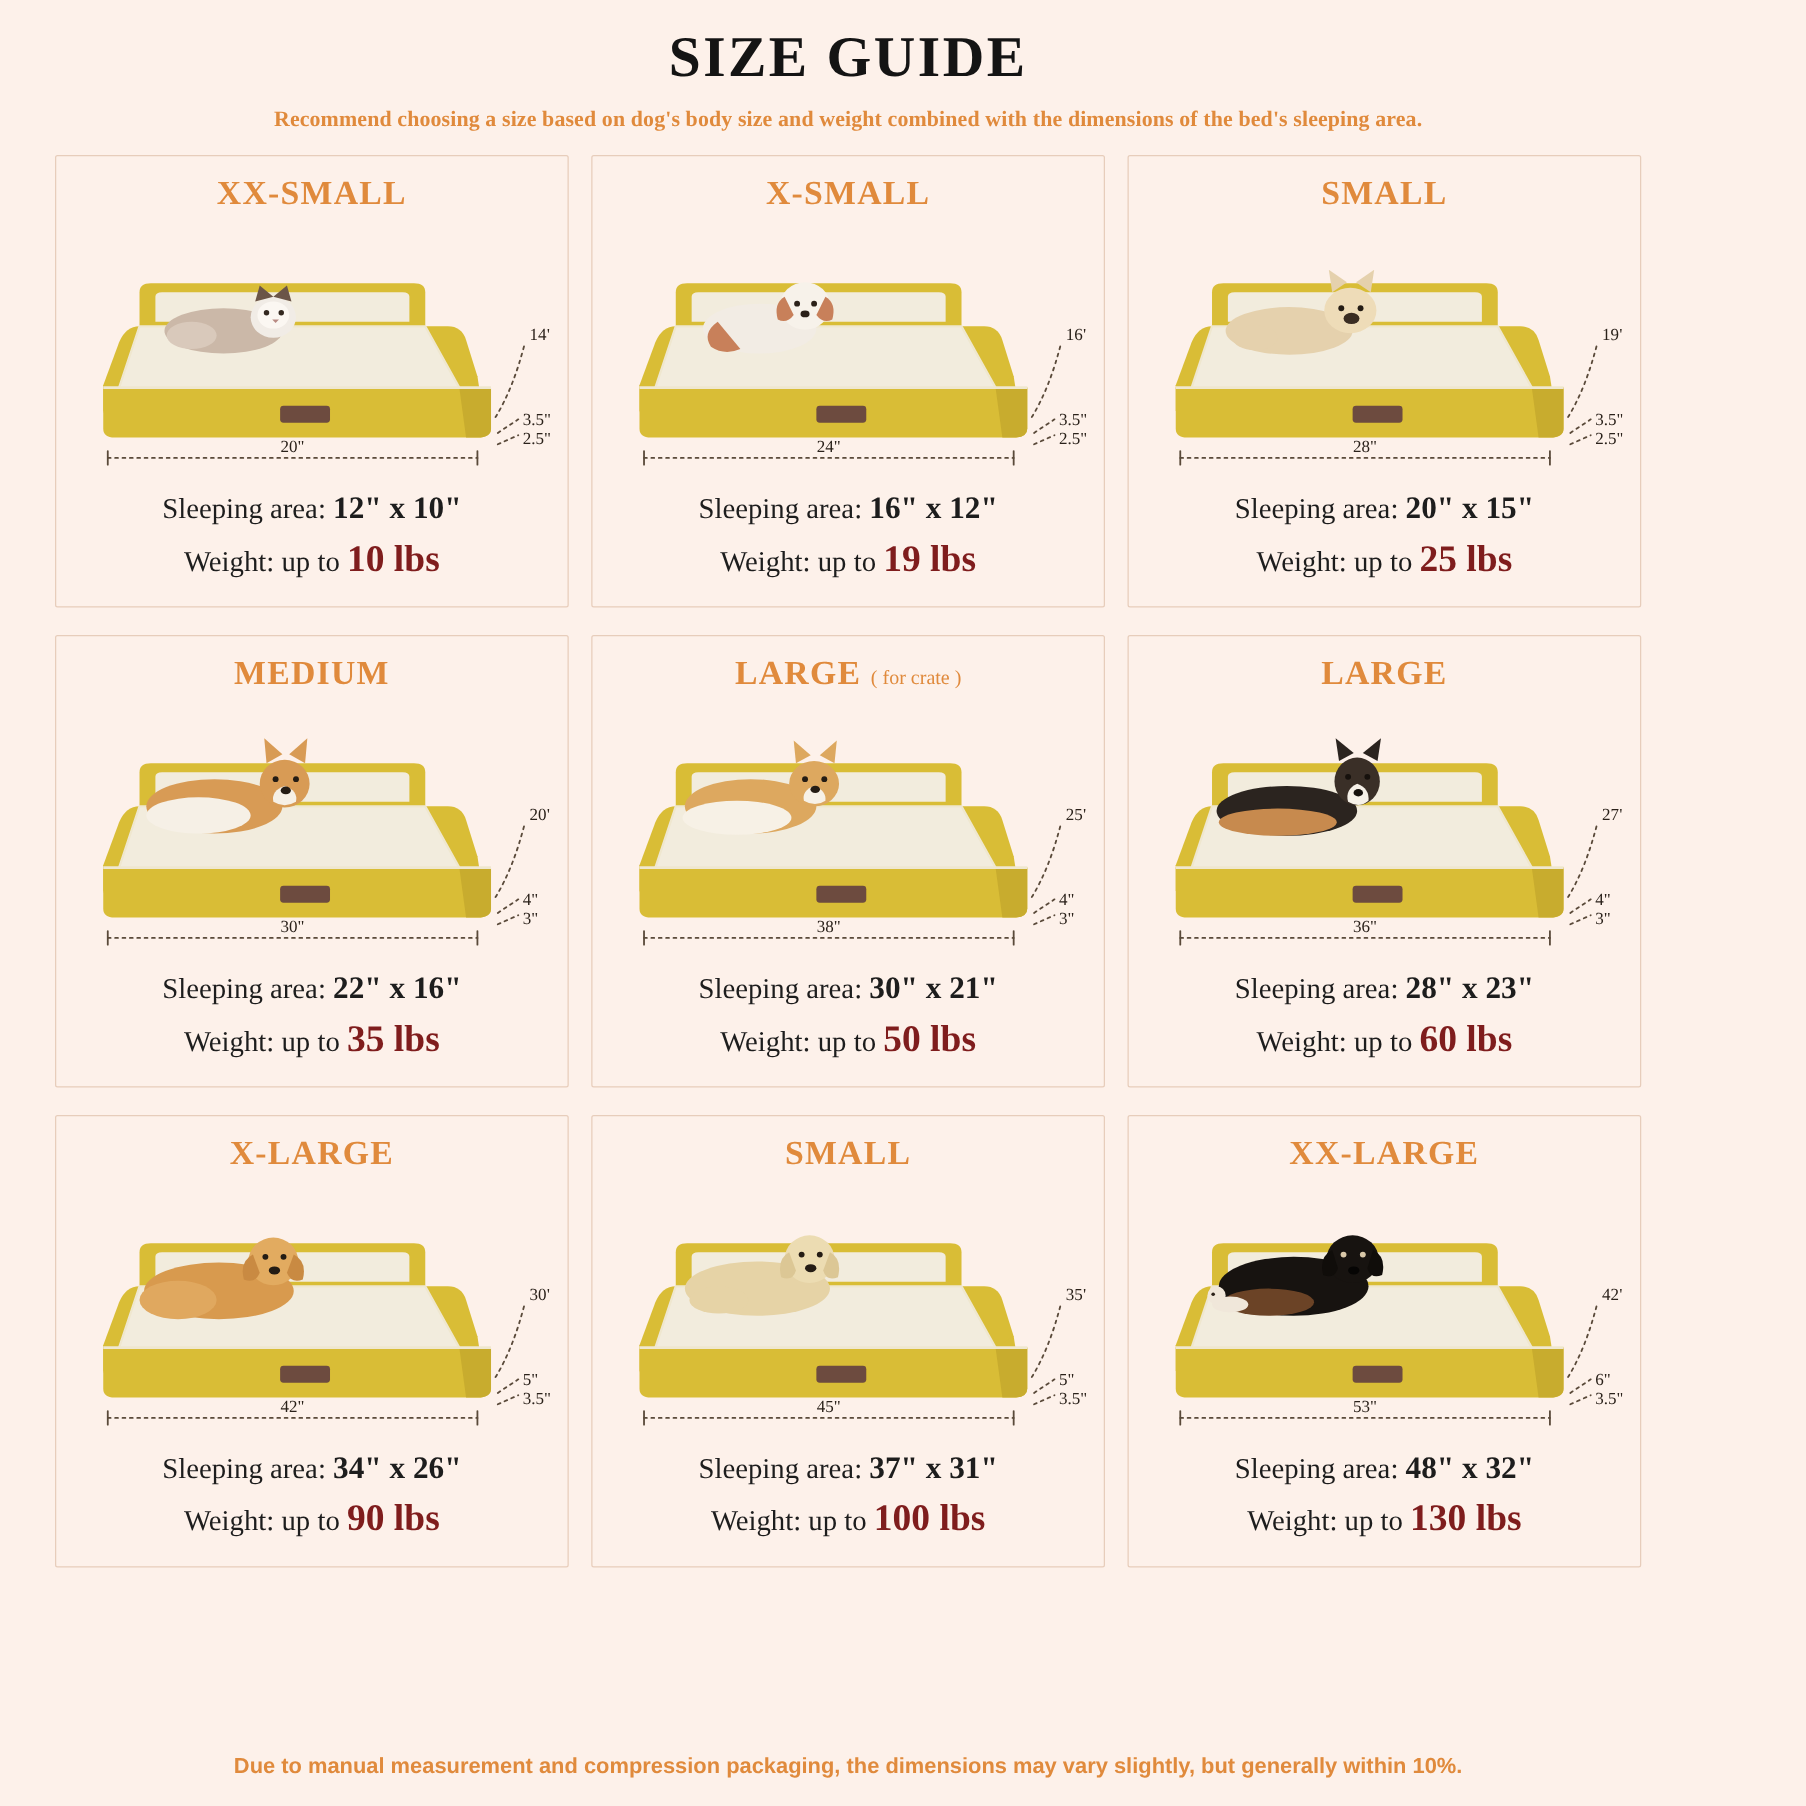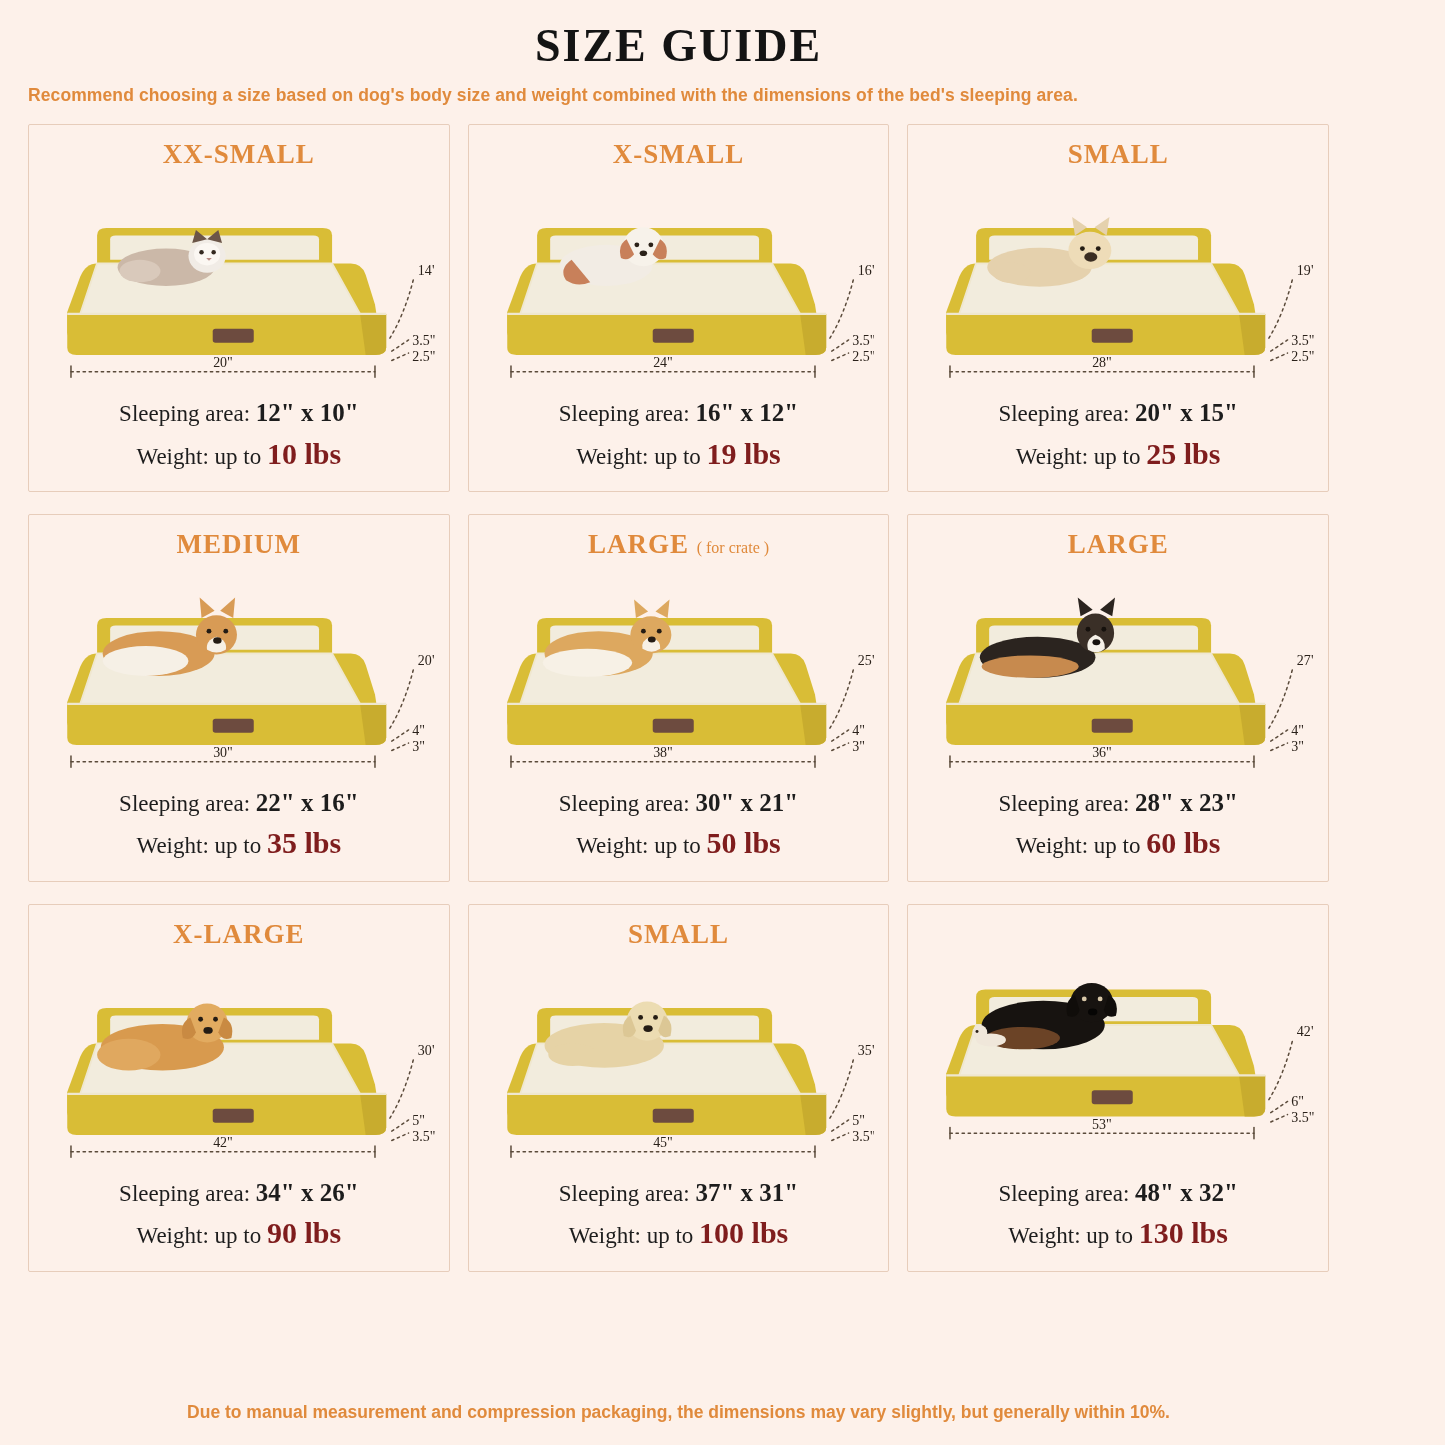--- a/index.html
+++ b/index.html
@@ -7,35 +7,35 @@
     margin: 0; padding: 0;
     width: 1445px; height: 1445px;
     background: #fdf1ea;
     font-family: "Liberation Serif", serif;
   }
   .page {
     width: 1357px; height: 1445px;
     background: #fdf1ea;
     position: relative;
     overflow: hidden;
-    padding: 0 28px;
+    padding: 0 44px;
   }
   .title {
     text-align: center;
     font-family: "Liberation Serif", serif;
     font-weight: bold;
     font-size: 46px;
     letter-spacing: 2px;
     color: #141414;
     padding-top: 18px;
     line-height: 1.2;
   }
   .subtitle {
-    text-align: left;
-    font-family: Liberation Sans, sans-serif;
+    text-align: center;
+    font-family: Liberation Serif, serif;
     font-weight: bold;
     font-size: 17.5px;
     color: #e08a3c;
     margin-top: 12px;
     letter-spacing: .1px;
   }
   .grid {
     margin-top: 18px;
     display: grid;
     grid-template-columns: repeat(3, 1fr);
@@ -606,20 +606,24 @@
     <div class="specs">
       <div class="spec-line">
         <span>Sleeping area: </span><span class="val">37" x 31"</span>
       </div>
       <div class="spec-line">
         <span>Weight:  up to </span><span class="wt">100 lbs</span>
       </div>
     </div>
       </div>
       <div class="card">
+    <div class="card-title">
+      <span>XX-LARGE</span>
+      <span class="sub"></span>
+    </div>
     <div class="illus">
 
   <svg viewBox="0 0 420 235" preserveAspectRatio="xMidYMid meet">
 
     <path d="M58 96 L58 66 Q58 58 68 58 L300 58 Q310 58 310 66 L310 96 Z" fill="#d9bd36"></path>
     <path d="M72 92 L72 70 Q72 66 78 66 L290 66 Q296 66 296 70 L296 92 Z" fill="#f2ecdd"></path>
 
     <path d="M40 150 L58 96 L310 96 L340 150 Z" fill="#f2ecdd"></path>
 
     <path d="M40 150 L58 96 Q46 96 40 110 L26 148 Q26 152 32 152 Z" fill="#d9bd36"></path>

